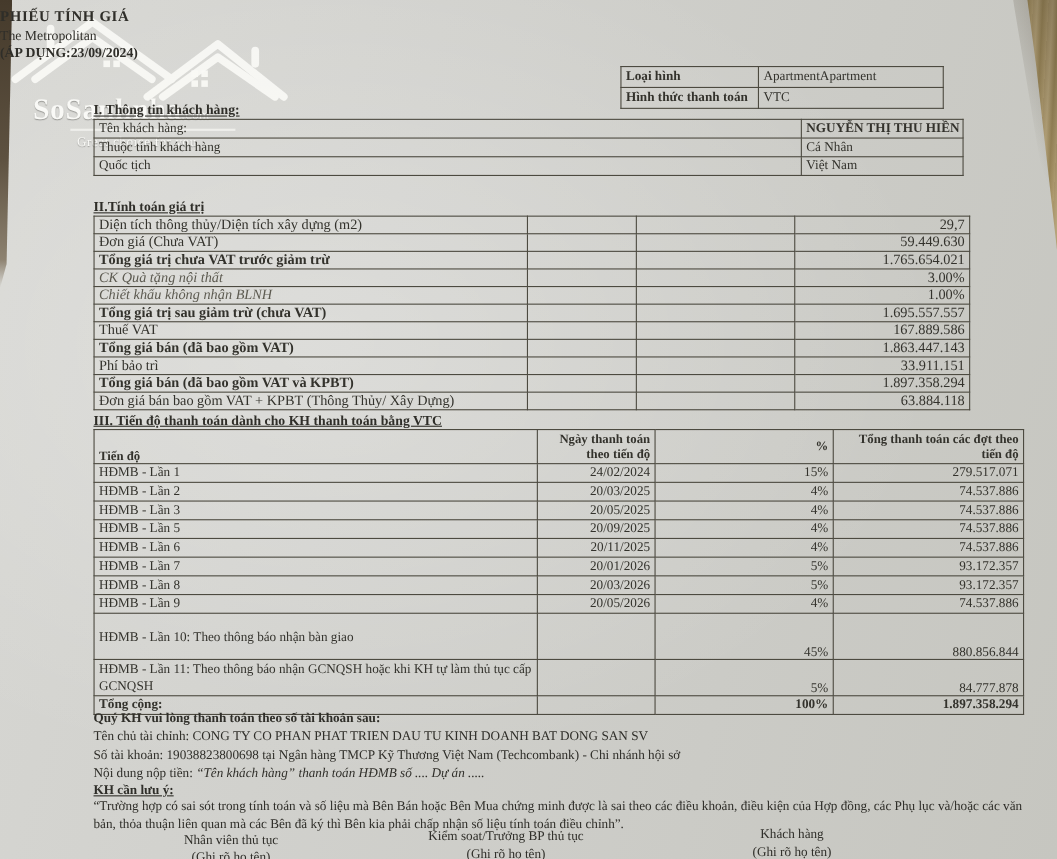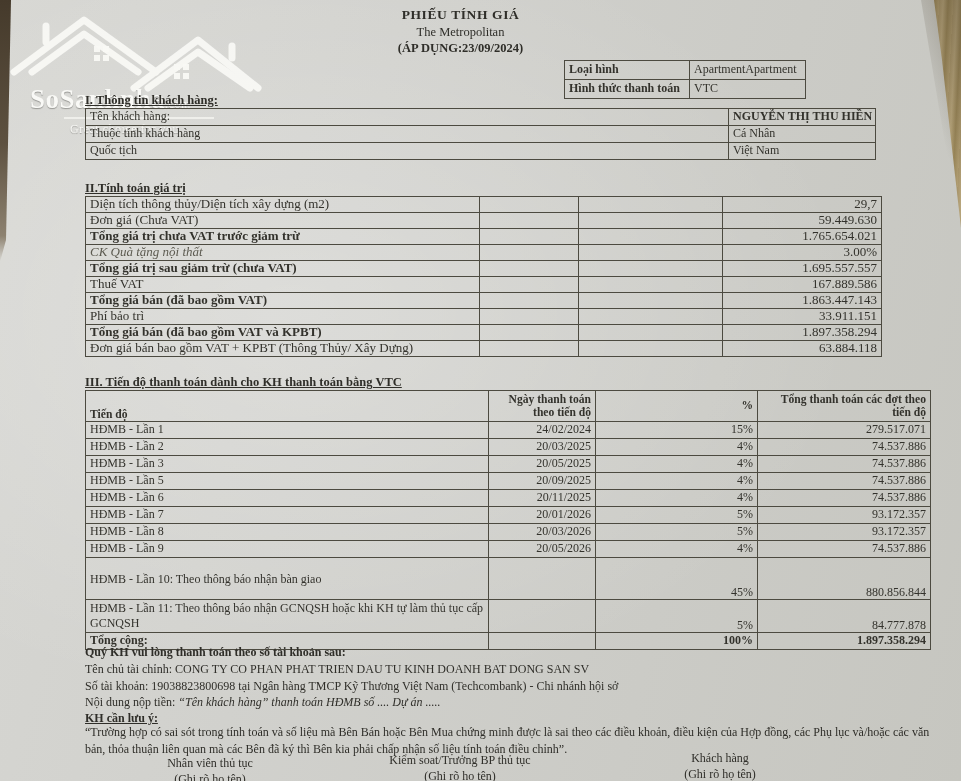--- a/index.html
+++ b/index.html
@@ -30,30 +30,30 @@
 
   
   .logo{position:absolute;left:6px;top:6px;width:260px;color:#fbfbf8;opacity:.95;}
   .logo svg{display:block;}
   .logo .brand{font-size:27px;font-weight:bold;letter-spacing:.5px;margin-top:-14px;margin-left:24px;
     text-shadow:0 1px 1px rgba(90,90,85,.55);}
   .logo .brand .tld{font-size:12px;font-weight:normal;}
   .logo .rule{height:2px;background:#f6f6f2;margin:2px 0 3px 58px;width:150px;opacity:.8;}
   .logo .tagline{font-size:12px;margin-left:64px;letter-spacing:.5px;text-shadow:0 1px 1px rgba(90,90,85,.5);}
 
-  .title-block{position:absolute;left:0;right:40px;top:6px;text-align:center;line-height:1.3;}
+  .title-block{position:absolute;left:0;right:40px;top:6px;line-height:1.3;}
   .title-block .t1{font-size:13.5px;font-weight:bold;letter-spacing:.6px;}
   .title-block .t2{font-size:12.5px;}
   .title-block .t3{font-size:12.5px;font-weight:bold;}
 
   table{border-collapse:collapse;table-layout:fixed;}
   td{border:1px solid #4c4a40;font-size:12px;padding:0 4px;height:16px;line-height:1.1;
      overflow:hidden;white-space:nowrap;vertical-align:middle;color:#33322c;}
 
-  .meta-table{position:absolute;left:564px;top:60px;width:242px;}
+  .meta-table{position:absolute;left:564px;top:60px;width:294px;}
   .meta-table td{height:18px;}
   .meta-table td.lbl{font-weight:bold;width:116px;}
 
   .sec-heading{position:absolute;left:85px;font-size:12.5px;font-weight:bold;text-decoration:underline;}
 
   .sec1-table{position:absolute;left:85px;top:108px;width:791px;}
   .sec1-table td.lbl{width:634px;}
   .sec1-table td.val{}
   .sec1-table td.bold{font-weight:bold;}
 
@@ -189,20 +189,26 @@
     <td class="num">1.765.654.021</td>
   </tr>
 
   <tr class="italic">
     <td class="lbl">CK Quà tặng nội thất</td>
     <td class="c2"></td>
     <td class="c3"></td>
     <td class="num">3.00%</td>
   </tr>
 
+  <tr class="italic">
+    <td class="lbl">Chiết khấu không nhận BLNH</td>
+    <td class="c2"></td>
+    <td class="c3"></td>
+    <td class="num">1.00%</td>
+  </tr>
 
   <tr class="bold">
     <td class="lbl">Tổng giá trị sau giảm trừ (chưa VAT)</td>
     <td class="c2"></td>
     <td class="c3"></td>
     <td class="num">1.695.557.557</td>
   </tr>
 
   <tr>
     <td class="lbl">Thuế VAT</td>

